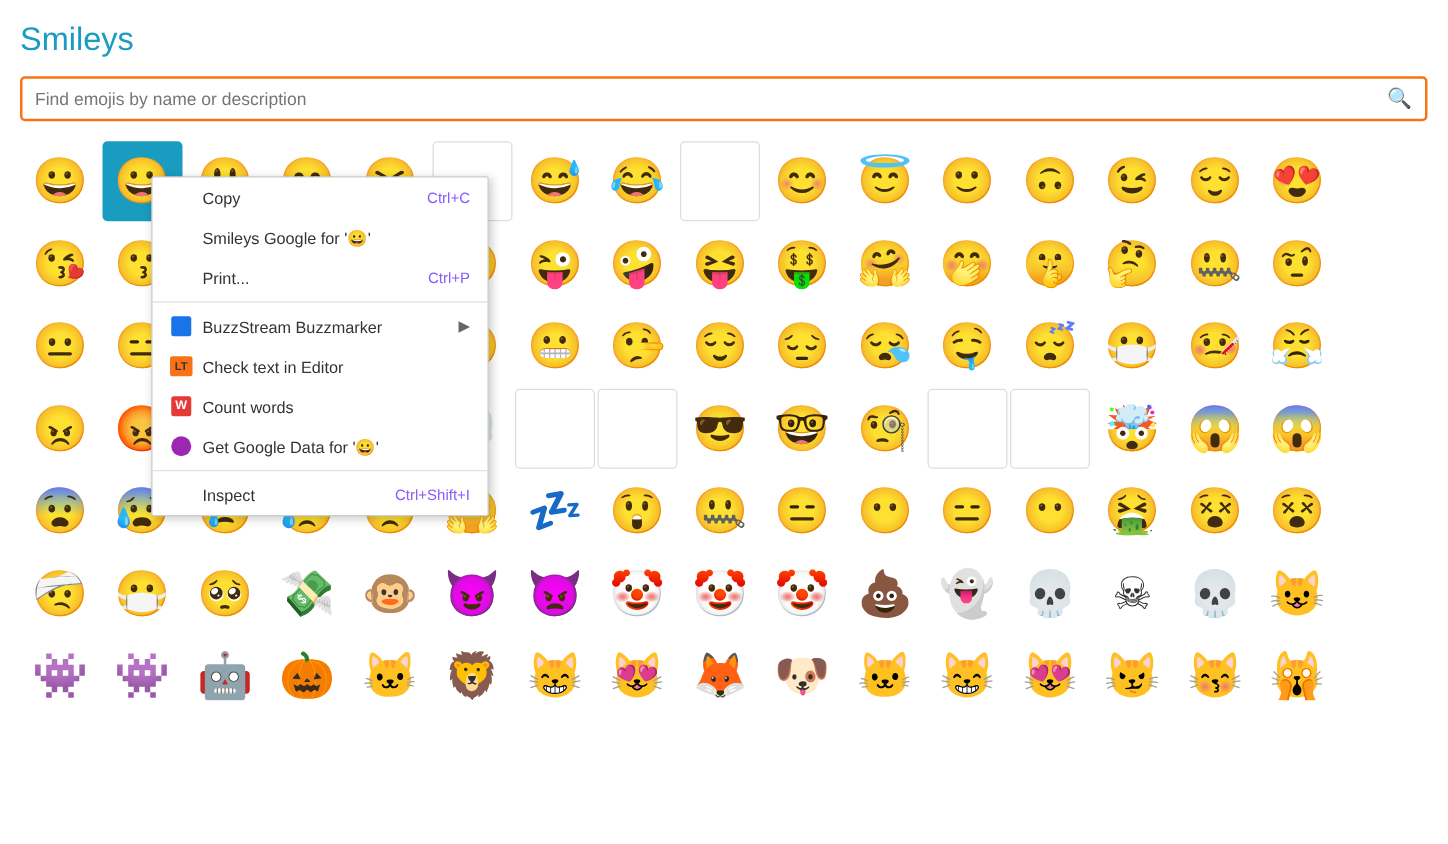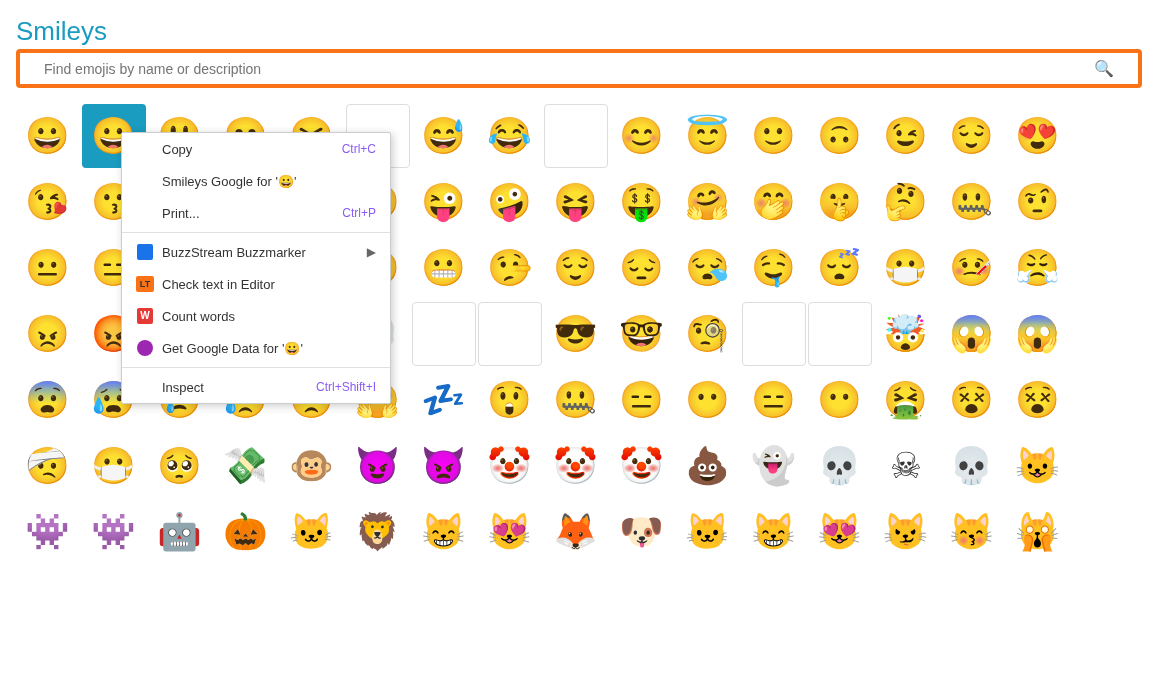--- a/index.html
+++ b/index.html
@@ -4,29 +4,29 @@
   <style>
     * { margin: 0; padding: 0; box-sizing: border-box; }
     body { font-family: Arial, sans-serif; background: #fff; color: #333; user-select: none; }
     
     #app { padding: 16px; }
     
     #page-title {
       font-size: 26px;
       color: #1a9bc0;
       font-weight: 400;
-      margin-bottom: 2px;
+      margin-bottom: 14px;
     }
     
     #search-bar {
       display: flex;
       align-items: center;
-      border: 4px solid #f97316;
+      border: 2px solid #f97316;
       border-radius: 4px;
-      padding: 6px 24px;
+      padding: 6px 10px;
       margin-bottom: 16px;
       width: 100%;
     }
     
     #search-input {
       border: none;
       outline: none;
       flex: 1;
       font-size: 14px;
       color: #666;

